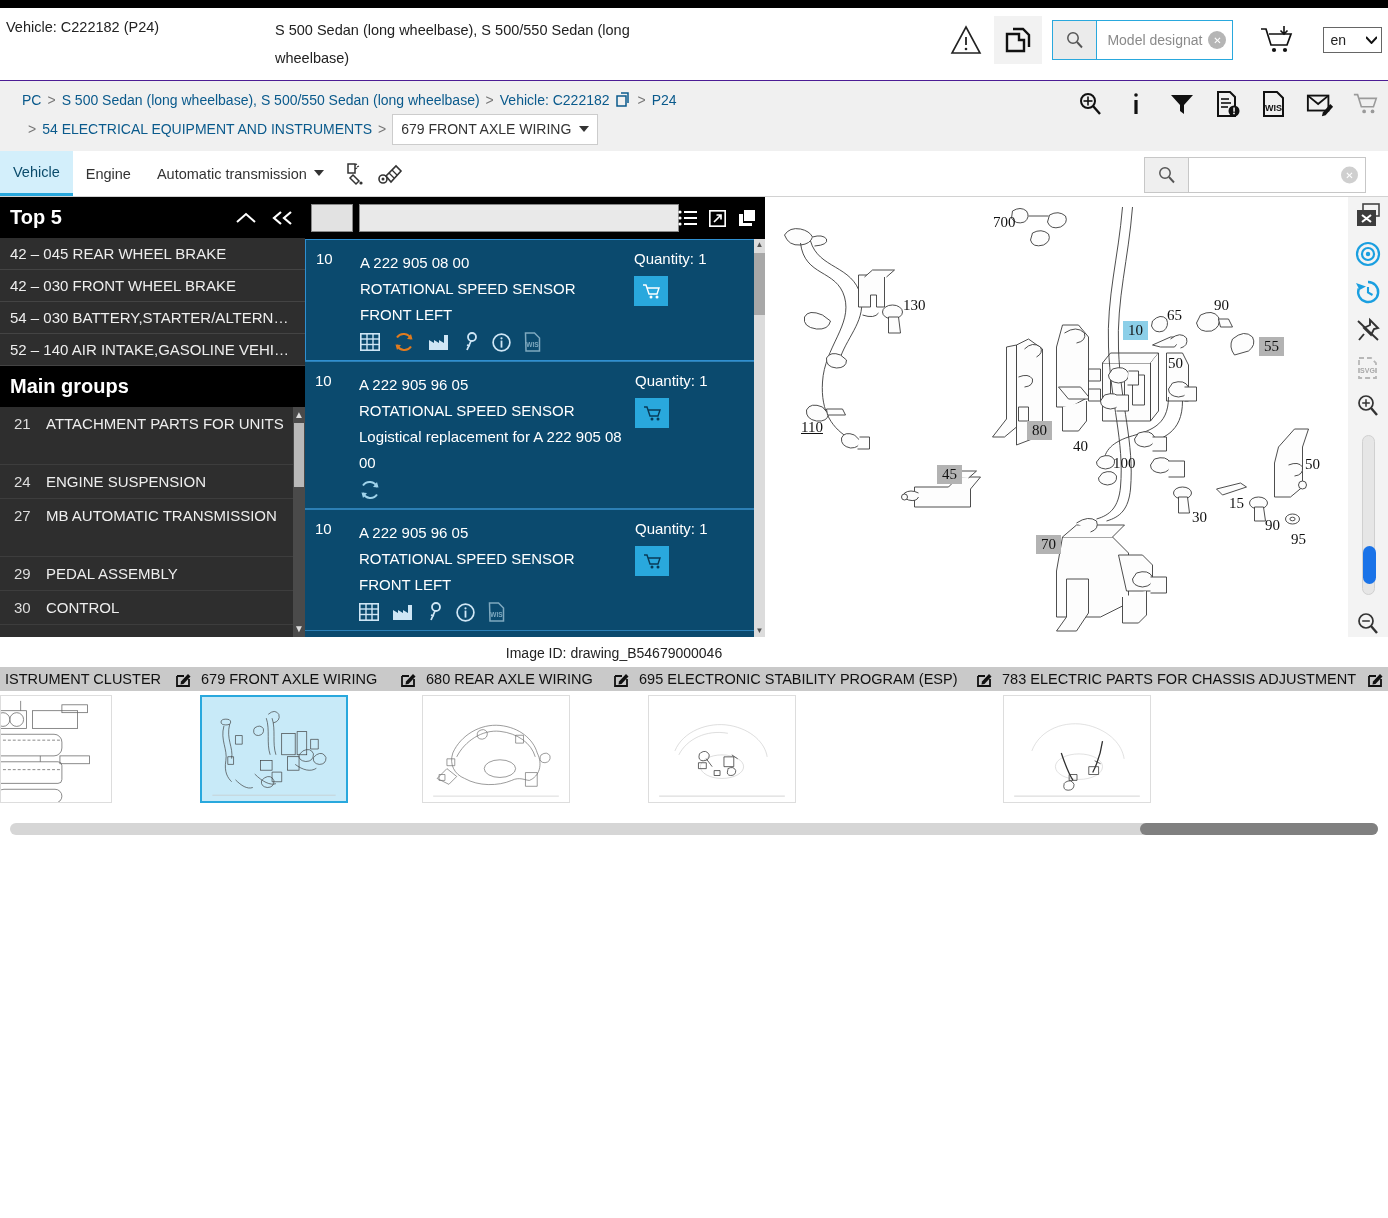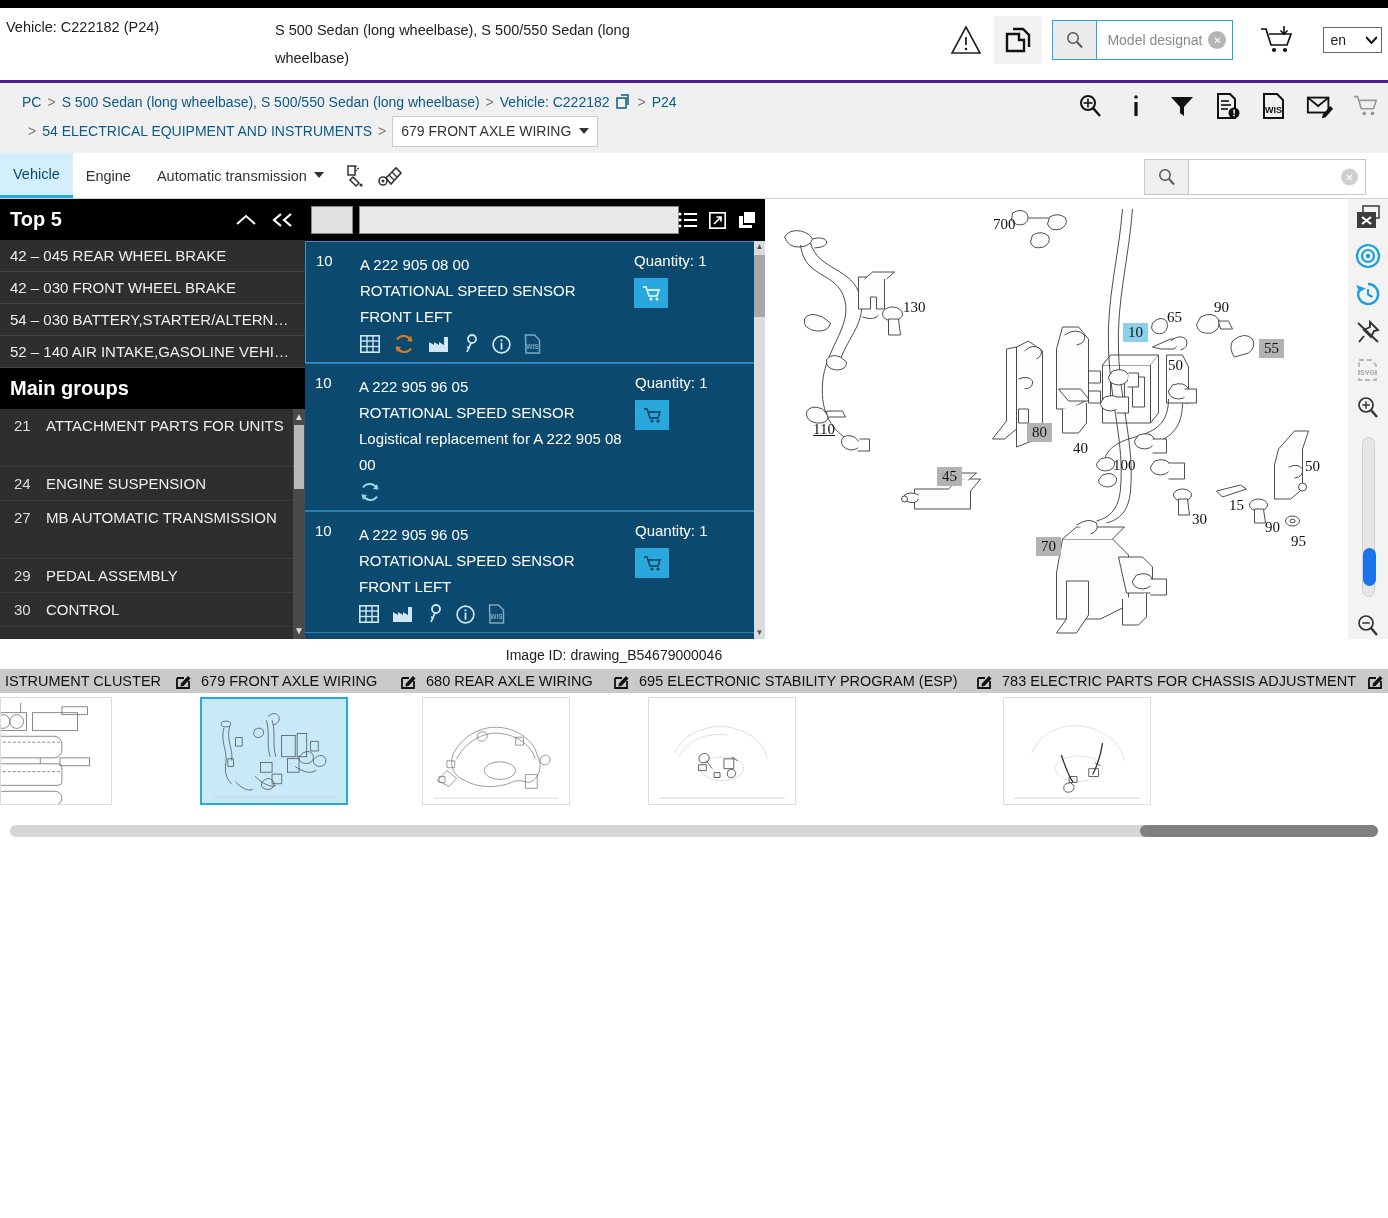--- a/index.html
+++ b/index.html
@@ -40,21 +40,21 @@
   }
   .cart-hdr { width:52px; display:flex; align-items:center; justify-content:center; margin-right:20px;}
   .lang-select {
     border:1px solid #666; height:26px; padding:0 4px 0 6px; font-size:14px;
     display:flex; align-items:center; gap:20px; margin-right:6px; background:#fff;
   }
 
   
   .bc-bar {
     background:#f0f0f0; min-height:52px; position:relative;
-    padding:8px 0 6px 22px; border-top:3px solid #4c1d95;
+    padding:8px 0 6px 22px; border-top:1px solid #4c1d95;
   }
   .bc-line { font-size:14px; color:#333; line-height:23px; }
   .bc-line a { color:#0a5a8c; text-decoration:none; }
   .bc-sep { color:#777; margin:0 6px; }
   .bc-chip {
     background:#fff; border:1px solid #ccc; padding:3px 8px; display:inline-flex;
     align-items:center; gap:8px; color:#333; font-size:14px;
   }
   .bc-icons { position:absolute; right:8px; top:8px; display:flex; align-items:center; gap:18px; }
   .bc-icons .ic { width:28px; height:30px; display:flex; align-items:center; justify-content:center; }
@@ -684,21 +684,21 @@
           <path d="M352 358 h24 l10 10 v26 h-26 Z"></path>
           <path d="M300 382 v38 l-10 14 h20 l12 -18 v-34 Z"></path>
           <path d="M370 376 q12 -4 16 4 q1 9 -10 10 q-10 -1 -10 -8 Z"></path>
           <path d="M384 380 h16 v16 h-16"></path>
           <path d="M356 400 v26 h16 l8 -8 v-24"></path>
         </g>
       </svg>
 
       <div class="callout plain" style="left:228px;top:17px;">700</div>
       <div class="callout plain" style="left:138px;top:100px;">130</div>
-      <div class="callout plain" style="left:48px;top:222px;text-decoration:underline;">110</div>
+      <div class="callout plain" style="left:36px;top:222px;text-decoration:underline;">110</div>
       <div class="callout box" style="left:172px;top:268px;">45</div>
       <div class="callout box" style="left:262px;top:224px;">80</div>
       <div class="callout hl" style="left:358px;top:124px;">10</div>
       <div class="callout plain" style="left:402px;top:110px;">65</div>
       <div class="callout plain" style="left:449px;top:100px;">90</div>
       <div class="callout box" style="left:494px;top:140px;">55</div>
       <div class="callout plain" style="left:403px;top:158px;">50</div>
       <div class="callout plain" style="left:308px;top:241px;">40</div>
       <div class="callout plain" style="left:348px;top:258px;">100</div>
       <div class="callout plain" style="left:540px;top:259px;">50</div>

